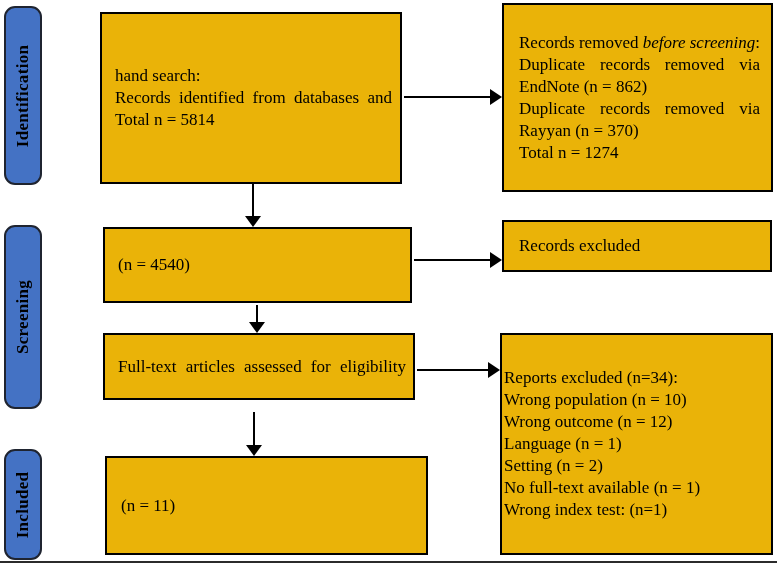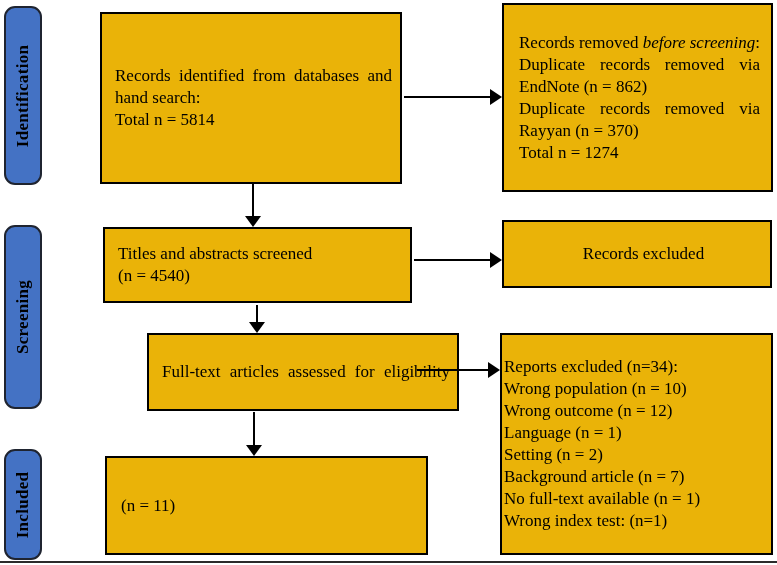--- a/index.html
+++ b/index.html
@@ -79,54 +79,52 @@
     <span class="vtext">Identification</span>
   </div>
   <div class="stage" style="left:4px;top:225px;width:38px;height:184px;">
     <span class="vtext">Screening</span>
   </div>
   <div class="stage" style="left:4px;top:449px;width:38px;height:111px;">
     <span class="vtext">Included</span>
   </div>
 
   <div class="box" style="left:100px;top:12px;width:302px;height:172px;padding:0 8px 0 13px;">
+      <div class="line">hand search:</div>
       <div class="line justify">Records identified from databases and</div>
-      <div class="line">hand search:</div>
       <div class="line">Total n = 5814</div>
     </div>
 
   <div class="box" style="left:502px;top:3px;width:271px;height:189px;padding:0 11px 0 15px;">
       <div class="line"><span>Records removed </span><i>before screening</i><span>:</span></div>
       <div class="line justify">Duplicate records removed via</div>
       <div class="line">EndNote (n = 862)</div>
       <div class="line justify">Duplicate records removed via</div>
       <div class="line">Rayyan (n = 370)</div>
       <div class="line">Total n = 1274</div>
     </div>
 
   <div class="box" style="left:103px;top:227px;width:309px;height:76px;padding:0 8px 0 13px;">
-      <div class="line">Titles and abstracts screened</div>
       <div class="line">(n = 4540)</div>
     </div>
 
-  <div class="box" style="left:502px;top:220px;width:270px;height:68px;padding:0 2px 0 15px;align-items:center;">
+  <div class="box" style="left:502px;top:220px;width:270px;height:52px;padding:0 2px 0 15px;">
       <div class="line">Records excluded</div>
     </div>
 
-  <div class="box" style="left:103px;top:333px;width:312px;height:78px;padding:0 7px 0 13px;margin-left:44px;">
+  <div class="box" style="left:103px;top:333px;width:312px;height:67px;padding:0 7px 0 13px;">
       <div class="line justify">Full-text articles assessed for eligibility</div>
     </div>
 
   <div class="box" style="left:500px;top:333px;width:273px;height:222px;padding:0 8px 0 2px;">
       <div class="line">Reports excluded (n=34):</div>
       <div class="line">Wrong population (n = 10)</div>
       <div class="line">Wrong outcome (n = 12)</div>
       <div class="line">Language (n = 1)</div>
       <div class="line">Setting (n = 2)</div>
-      <div class="line">Background article (n = 7)</div>
       <div class="line">No full-text available (n = 1)</div>
       <div class="line">Wrong index test: (n=1)</div>
     </div>
 
   <div class="box" style="left:105px;top:456px;width:323px;height:99px;padding:0 8px 0 14px;">
       <div class="line">(n = 11)</div>
     </div>
 
   <div class="aline-v" style="left:252px;top:184px;height:33px;"></div>
   <div class="ahead-down" style="left:245px;top:216px;"></div>

